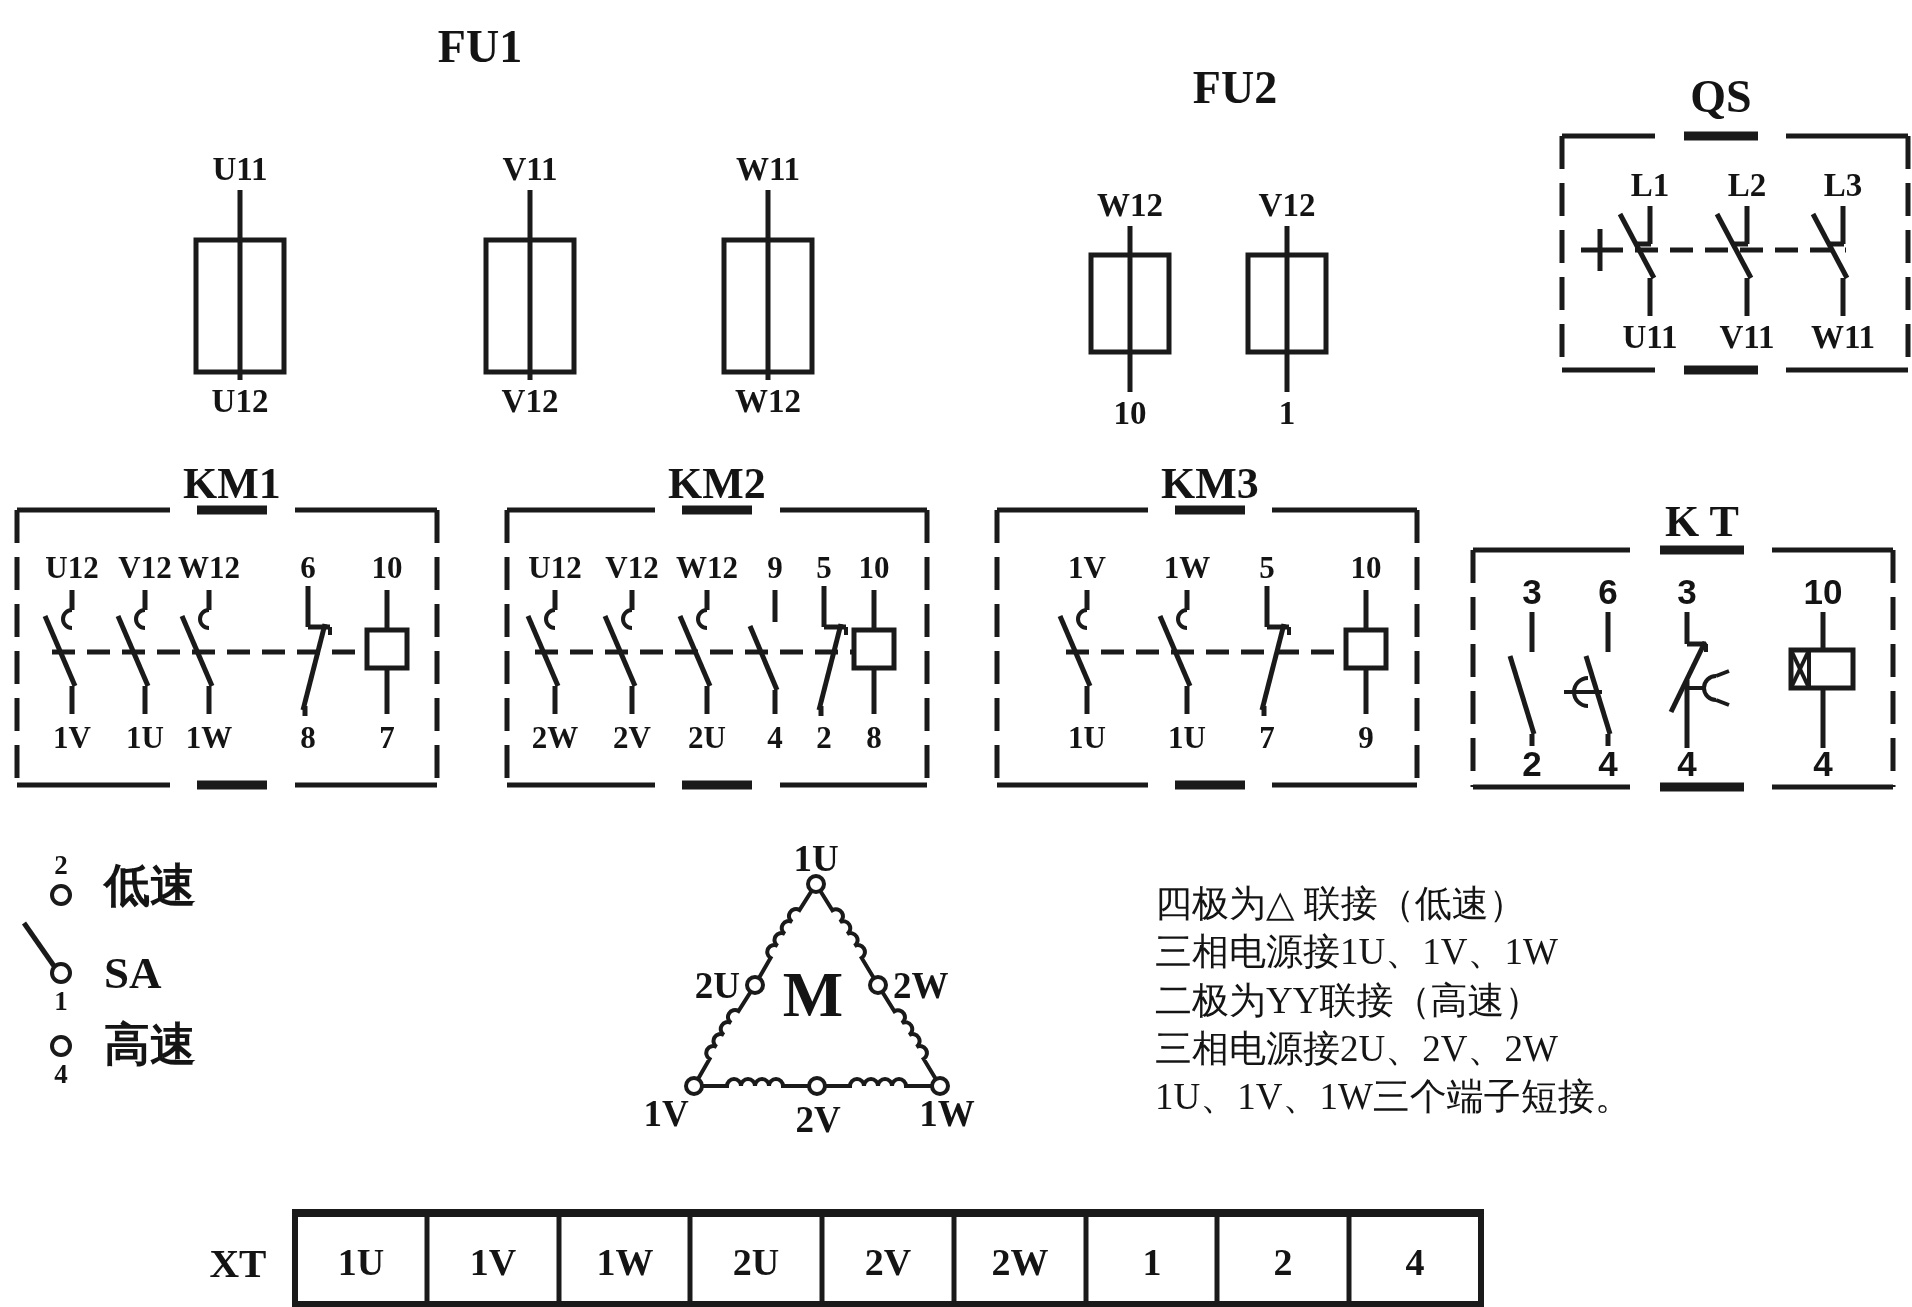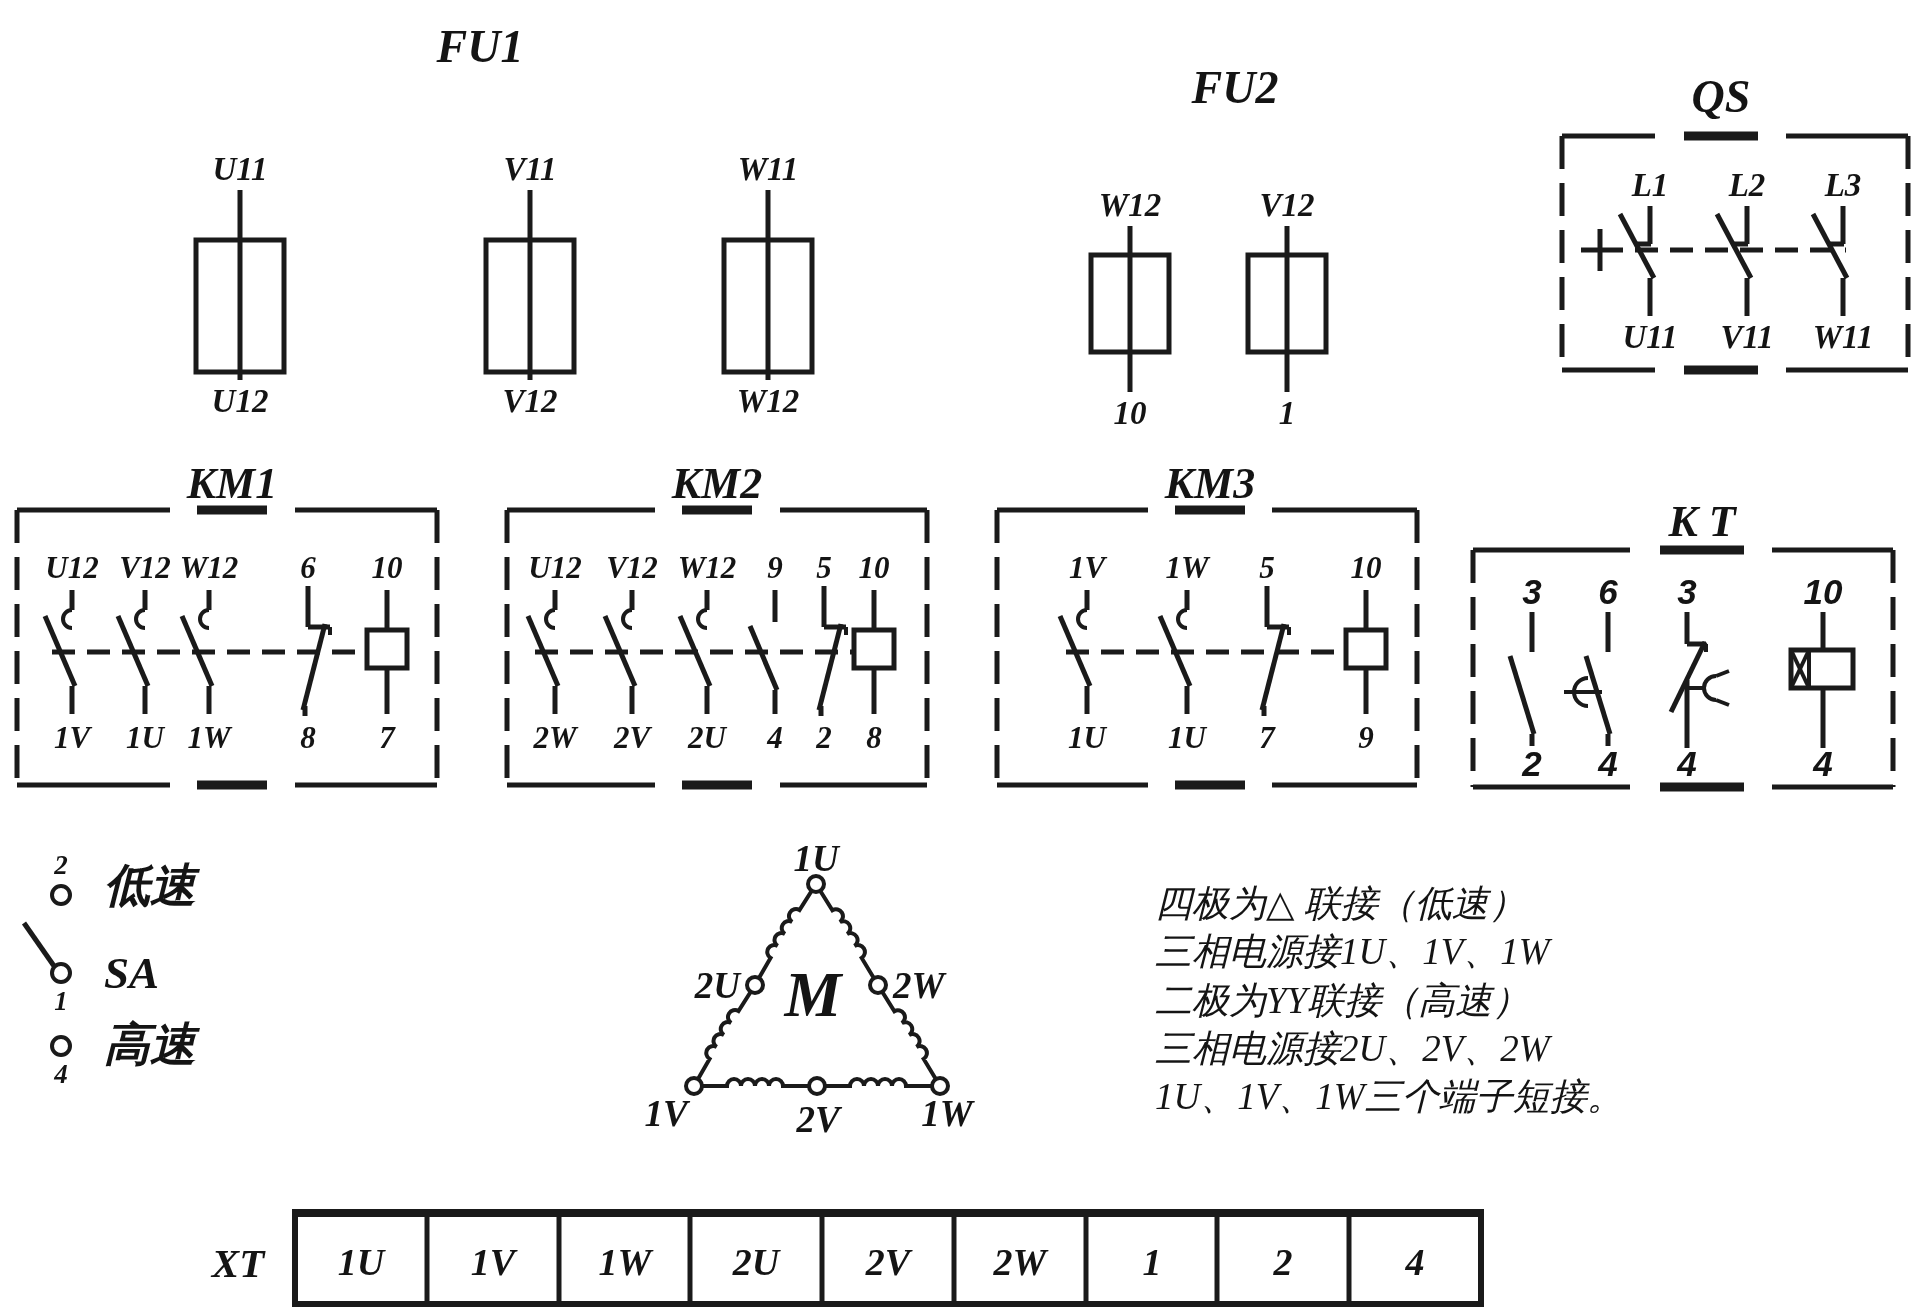--- a/index.html
+++ b/index.html
@@ -1,16 +1,16 @@
 <!DOCTYPE html>
 <html><head>
 <meta charset="utf-8">
 <style>
   html,body{margin:0;padding:0;background:#ffffff;}
-  .stage{width:1912px;height:1307px;background:#ffffff;position:relative;overflow:hidden;font-style:italic;}
+  .stage{width:1912px;height:1307px;background:#ffffff;position:relative;overflow:hidden;}
   svg{display:block;}
   svg text{fill:#141414;font-family:"Liberation Serif","DejaVu Serif",serif;font-weight:bold;text-anchor:middle;}
   .as{text-anchor:start;}
   .ae{text-anchor:end;}
   .nrm{font-weight:normal;}
   .sans{font-family:"Liberation Sans","DejaVu Sans",sans-serif;}
   .ln{stroke:#1a1a1a;stroke-width:5;fill:none;}
   .w4{stroke-width:4;}
   .w6{stroke-width:6;}
   .th{stroke-width:9;}

